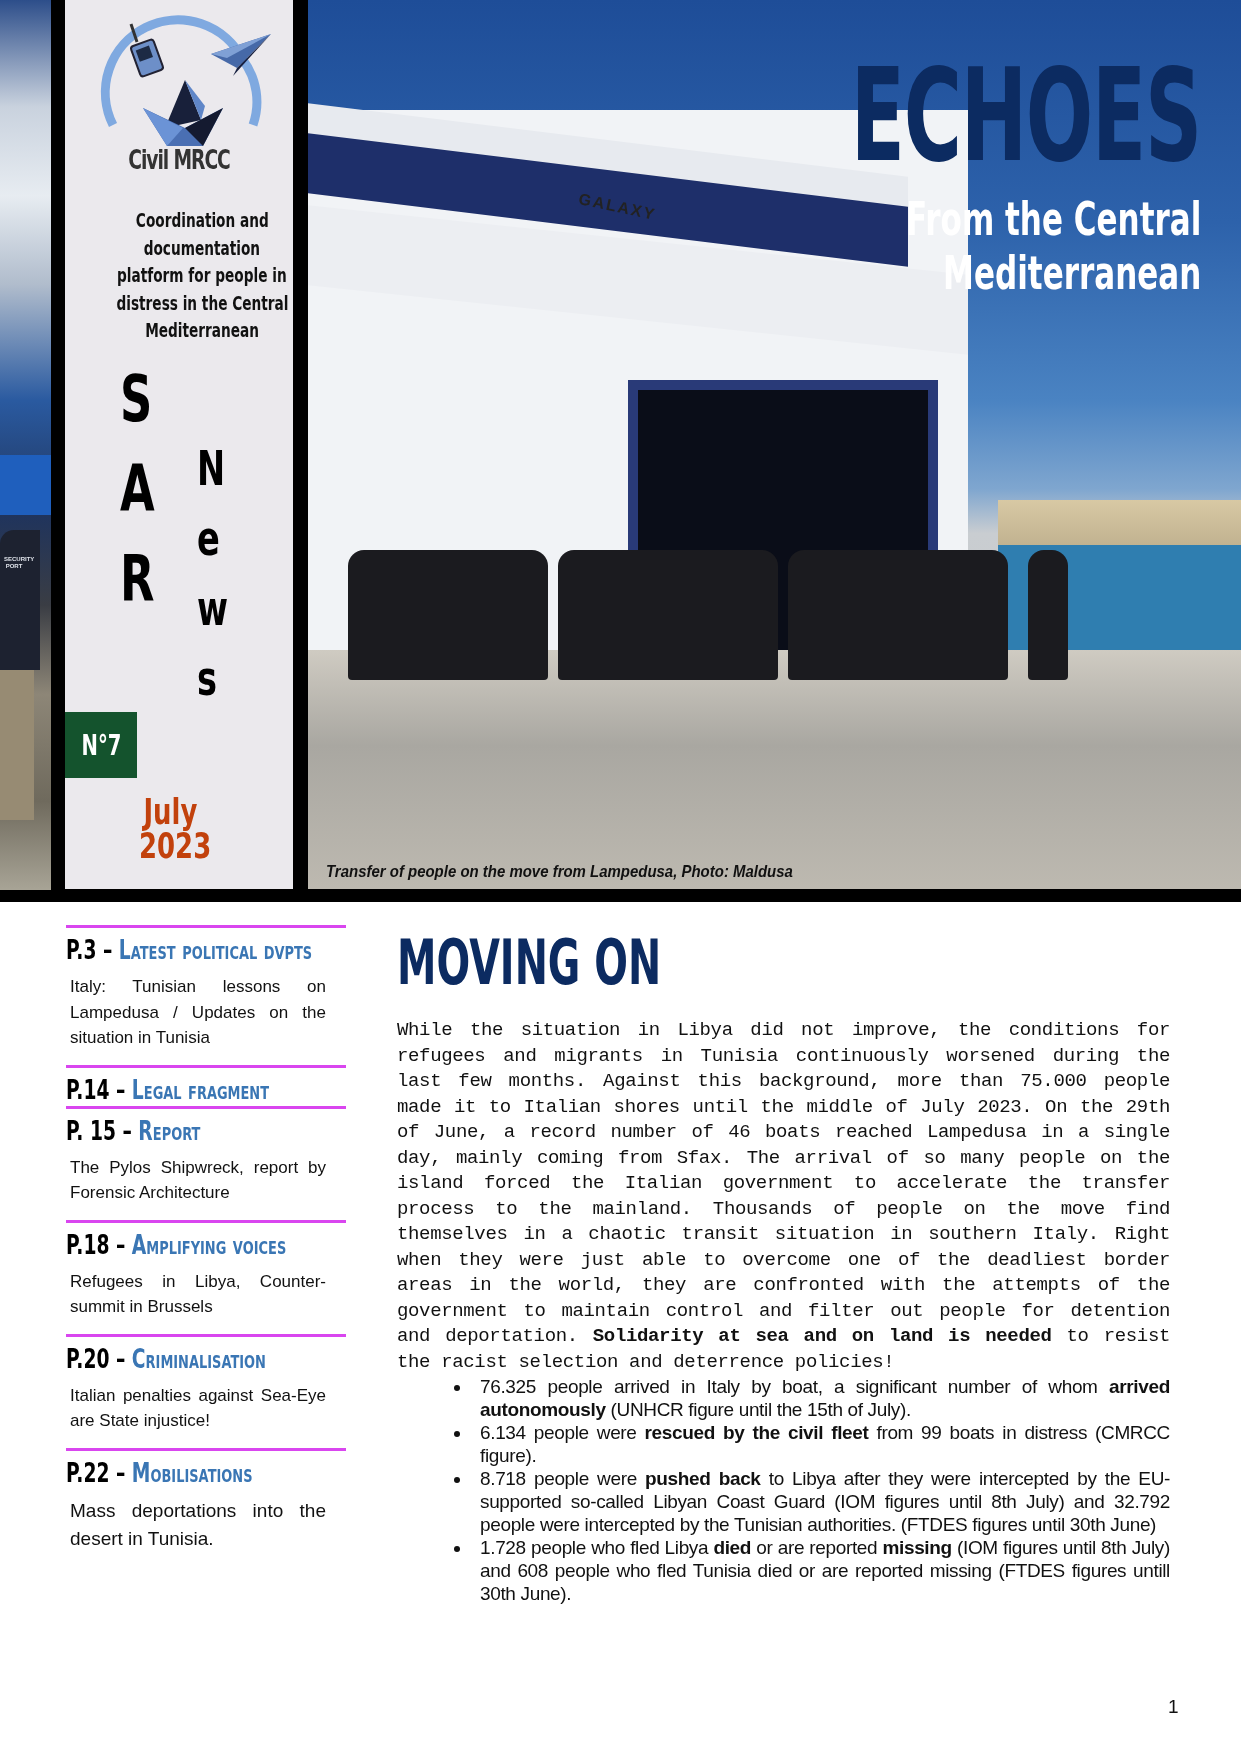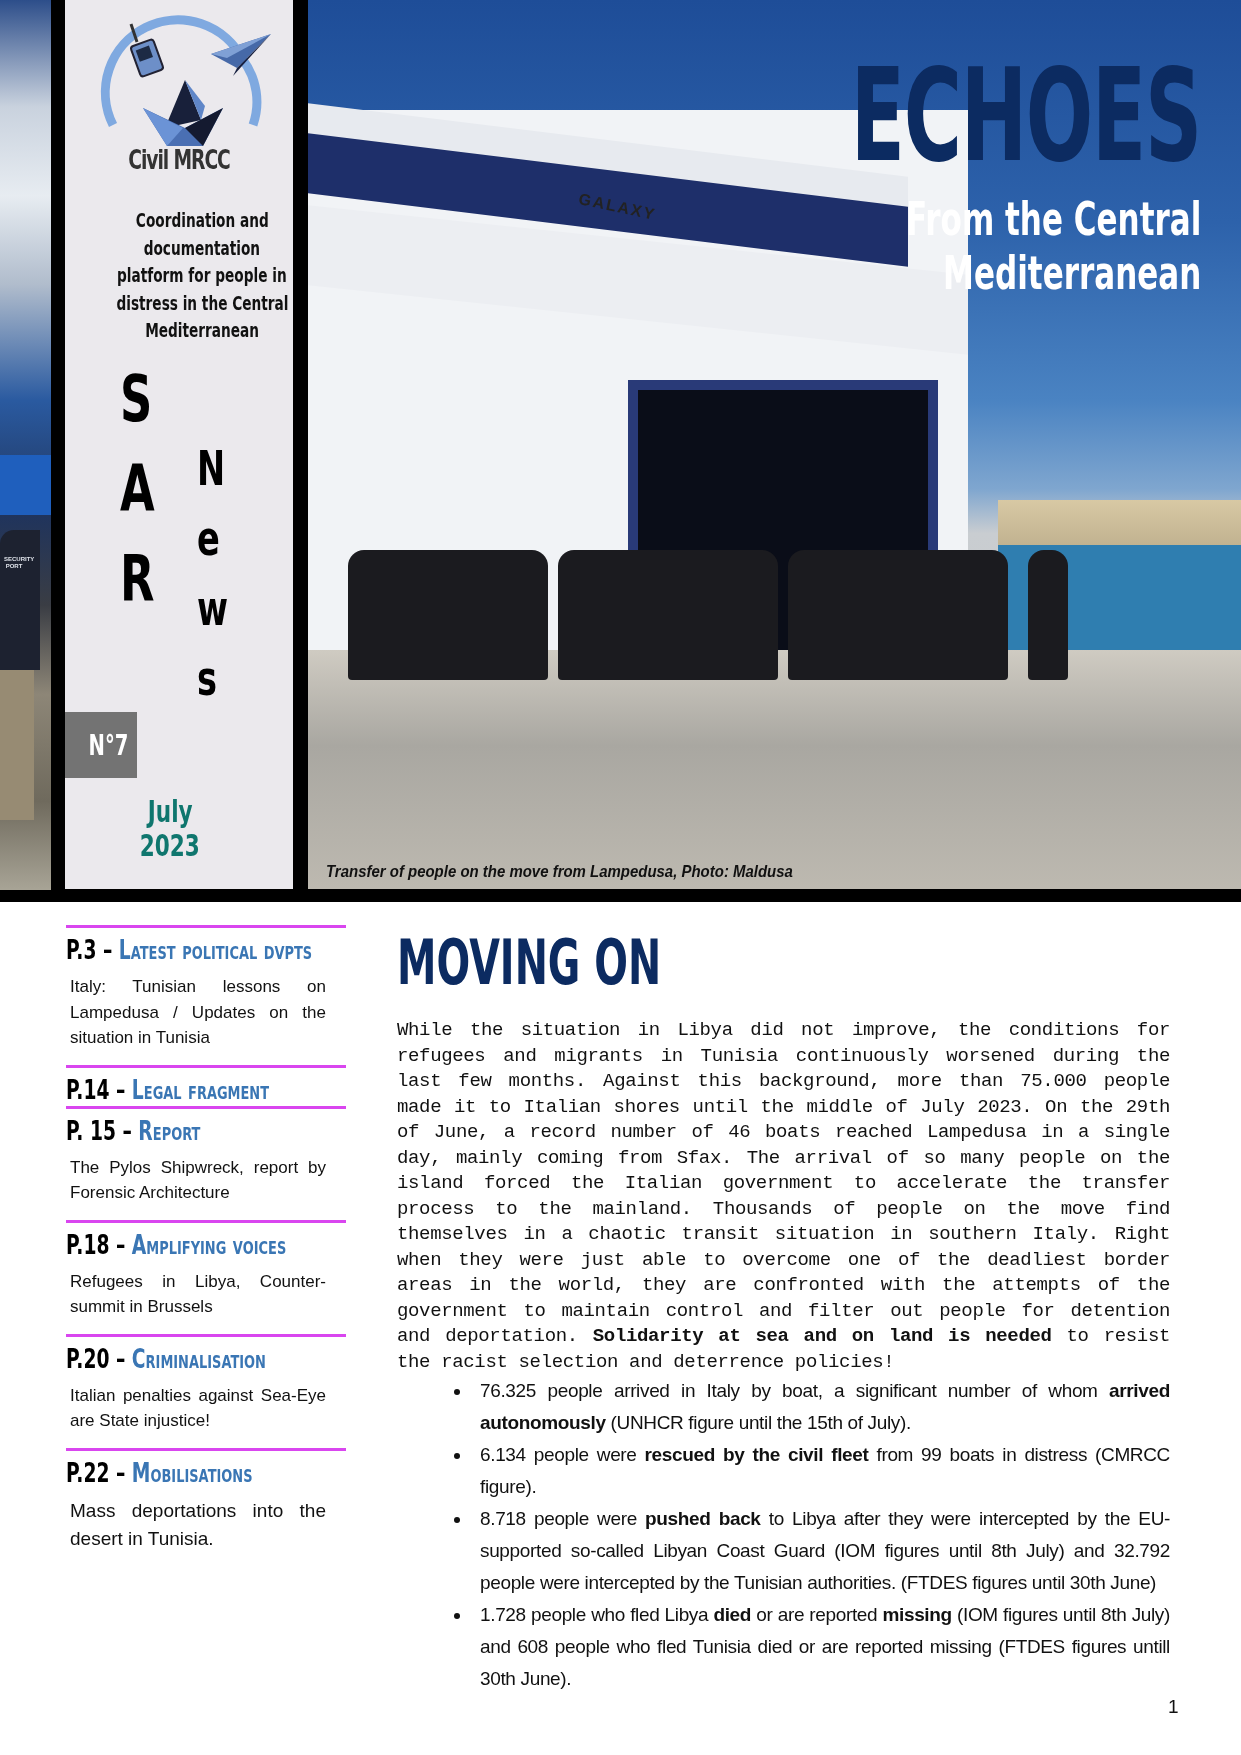--- a/index.html
+++ b/index.html
@@ -25,26 +25,26 @@
   .brand { position:absolute; left:0; width:228px; top: 145px; text-align:center;
     font-family:"DejaVu Sans", sans-serif; font-weight:bold; font-size:26px; color:#333; letter-spacing:-1.5px;
     transform: scaleX(0.72); transform-origin: center; }
   .tagline { position:absolute; left:0; width:274px; top: 207px; text-align:center;
     font-family:"DejaVu Sans", sans-serif; font-weight:bold; font-size:19px; line-height:27.5px; color:#111; }
   .tagline span { display:inline-block; transform: scaleX(0.72); white-space:nowrap; }
   .sar-letter { position:absolute; font-family:"DejaVu Sans", sans-serif; font-weight:bold; color:#000;
     transform: scaleX(0.7); transform-origin:left top; }
   .sar-letter.big { font-size: 64px; left: 55px; }
   .sar-letter.small { font-size: 48px; left: 132px; }
-  .issue-box { position:absolute; left: 0; top: 712px; width: 72px; height: 66px; background:#737373;
-    display:flex; align-items:center; justify-content:flex-end; }
+  .issue-box { position:absolute; left: 0; top: 712px; width: 72px; height: 66px; background:#14532d;
+    display:flex; align-items:center; justify-content:center; }
   .issue-box span { color:#fff; font-family:"DejaVu Sans", sans-serif; font-weight:bold; font-size:28px;
     display:inline-block; transform: scaleX(0.7); }
   .date { position:absolute; left: 60px; width: 90px; top: 795px; text-align:center;
-    font-family:"DejaVu Sans", sans-serif; font-weight:bold; font-size:30px; line-height:34px; color:#0f766e; }
+    font-family:"DejaVu Sans", sans-serif; font-weight:bold; font-size:36px; line-height:34px; color:#c2410c; }
   .date span { display:inline-block; transform: scaleX(0.72); }
   .photo {
     position:absolute; left: 308px; top: 0; width: 933px; height: 889px; overflow:hidden;
     background: linear-gradient(180deg,#1e4d98 0%,#2d62ab 25%,#4a83c2 45%,#7fa6cf 55%,#c9cdd1 60%,#c6c3bc 100%);
   }
   .ship { position:absolute; left:0; top:110px; width: 660px; height: 560px; background: #f1f3f6; }
   .ship-top { position:absolute; left:0; top:140px; width: 600px; height: 40px; background:#e7eaef; transform: skewY(7deg); }
   .ship-band { position:absolute; left:0; top:170px; width: 600px; height: 60px; background:#1e2f6a; transform: skewY(7deg); }
   .ship-white2 { position:absolute; left:0; top:240px; width: 660px; height: 80px; background:#eceef2; transform: skewY(6deg); }
   .ramp { position:absolute; left: 320px; top: 380px; width: 290px; height: 280px; background:#0a0d18; border:10px solid #293a78; border-bottom:0; }
@@ -70,21 +70,21 @@
   .toc-desc { font-family:"Liberation Sans", sans-serif; font-size:17px; line-height:25.5px; text-align:justify; color:#111; margin: 8px 20px 14px 4px; }
   .toc-desc.large { font-size:19px; line-height:28px; }
   
   .article { position:absolute; left: 397px; top: 928px; width: 773px; }
   .article-title { font-family:"DejaVu Sans", sans-serif; font-weight:bold; font-size:62px; color:#0c2b61; line-height:70px;
     transform: scaleX(0.64); transform-origin:left top; white-space:nowrap; }
   .article-body { margin-top: 20px; font-family:Liberation Mono, monospace; font-size:19px; line-height:25.5px; text-align:justify; color:#111;
     letter-spacing:-0.35px; }
   .article-body b { font-weight:bold; }
   .since { margin-top: 25px; font-family:"Liberation Sans", sans-serif; font-size:19px; line-height:25.5px; letter-spacing:-0.35px; }
-  .stats { margin: 0; padding-left: 75px; font-family:"Liberation Sans", sans-serif; font-size:19px; line-height:32px; text-align:justify;
+  .stats { margin: 0; padding-left: 75px; font-family:"Liberation Sans", sans-serif; font-size:19px; line-height:23px; text-align:justify;
     letter-spacing:-0.35px; }
   .stats li { padding-left: 8px; }
   .page-number { position:absolute; left: 1168px; top: 1696px; font-family:"Liberation Sans", sans-serif; font-size:19px; color:#111; }
 </style>
 </head>
 <body>
 
 <div class="cover">
 
   <div class="left-strip">

